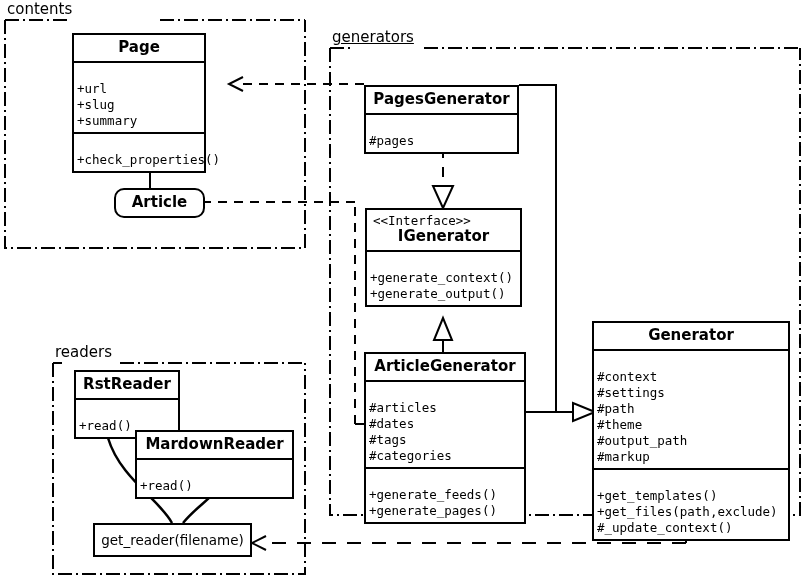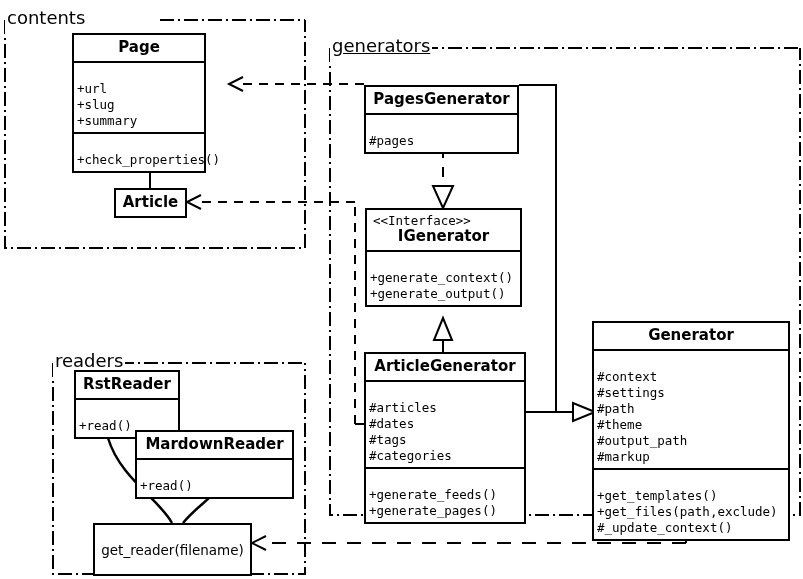--- a/index.html
+++ b/index.html
@@ -20,25 +20,25 @@
     left: 0;
     top: 0;
     width: 803px;
     height: 579px;
     pointer-events: none;
   }
   
   .pkg-label {
     position: absolute;
     font-family: "DejaVu Sans", sans-serif;
-    font-size: 18px;
+    font-size: 15px;
     color: #000;
     background: #fff;
     line-height: 17px;
-    padding: 8px 2px;
+    padding: 0 2px;
     white-space: nowrap;
   }
   
   .uml {
     position: absolute;
     box-sizing: border-box;
     border: 2px solid #000;
     background: #ffffff;
   }
   .uml .title {
@@ -182,21 +182,21 @@
     <div class="compartment">
       <div class="row">+url</div>
       <div class="row">+slug</div>
       <div class="row">+summary</div>
     </div>
     <div class="compartment">
       <div class="row">+check_properties()</div>
     </div>
   </div>
 
-  <div class="uml" style="left:114px; top:188px; width:73px;">
+  <div class="uml" style="left:114px; top:188px; width:91px;border-radius:10px;">
     <div class="title">Article</div>
   </div>
 
   <div class="uml" style="left:364px; top:59px; width:155px;margin-top:26px;">
     <div class="title">PagesGenerator</div>
     <div class="compartment">
       <div class="row">#pages</div>
     </div>
   </div>
 
@@ -247,17 +247,17 @@
     </div>
   </div>
 
   <div class="uml" style="left:135px; top:430px; width:159px;">
     <div class="title">MardownReader</div>
     <div class="compartment">
       <div class="row">+read()</div>
     </div>
   </div>
 
-  <div class="plainbox" style="left:93px; top:523px; width:159px; height:53px;">
+  <div class="plainbox" style="left:93px; top:523px; width:159px; height:34px;">
     <span class="label">get_reader(filename)</span>
   </div>
 
 </div>
 
 </body></html>

